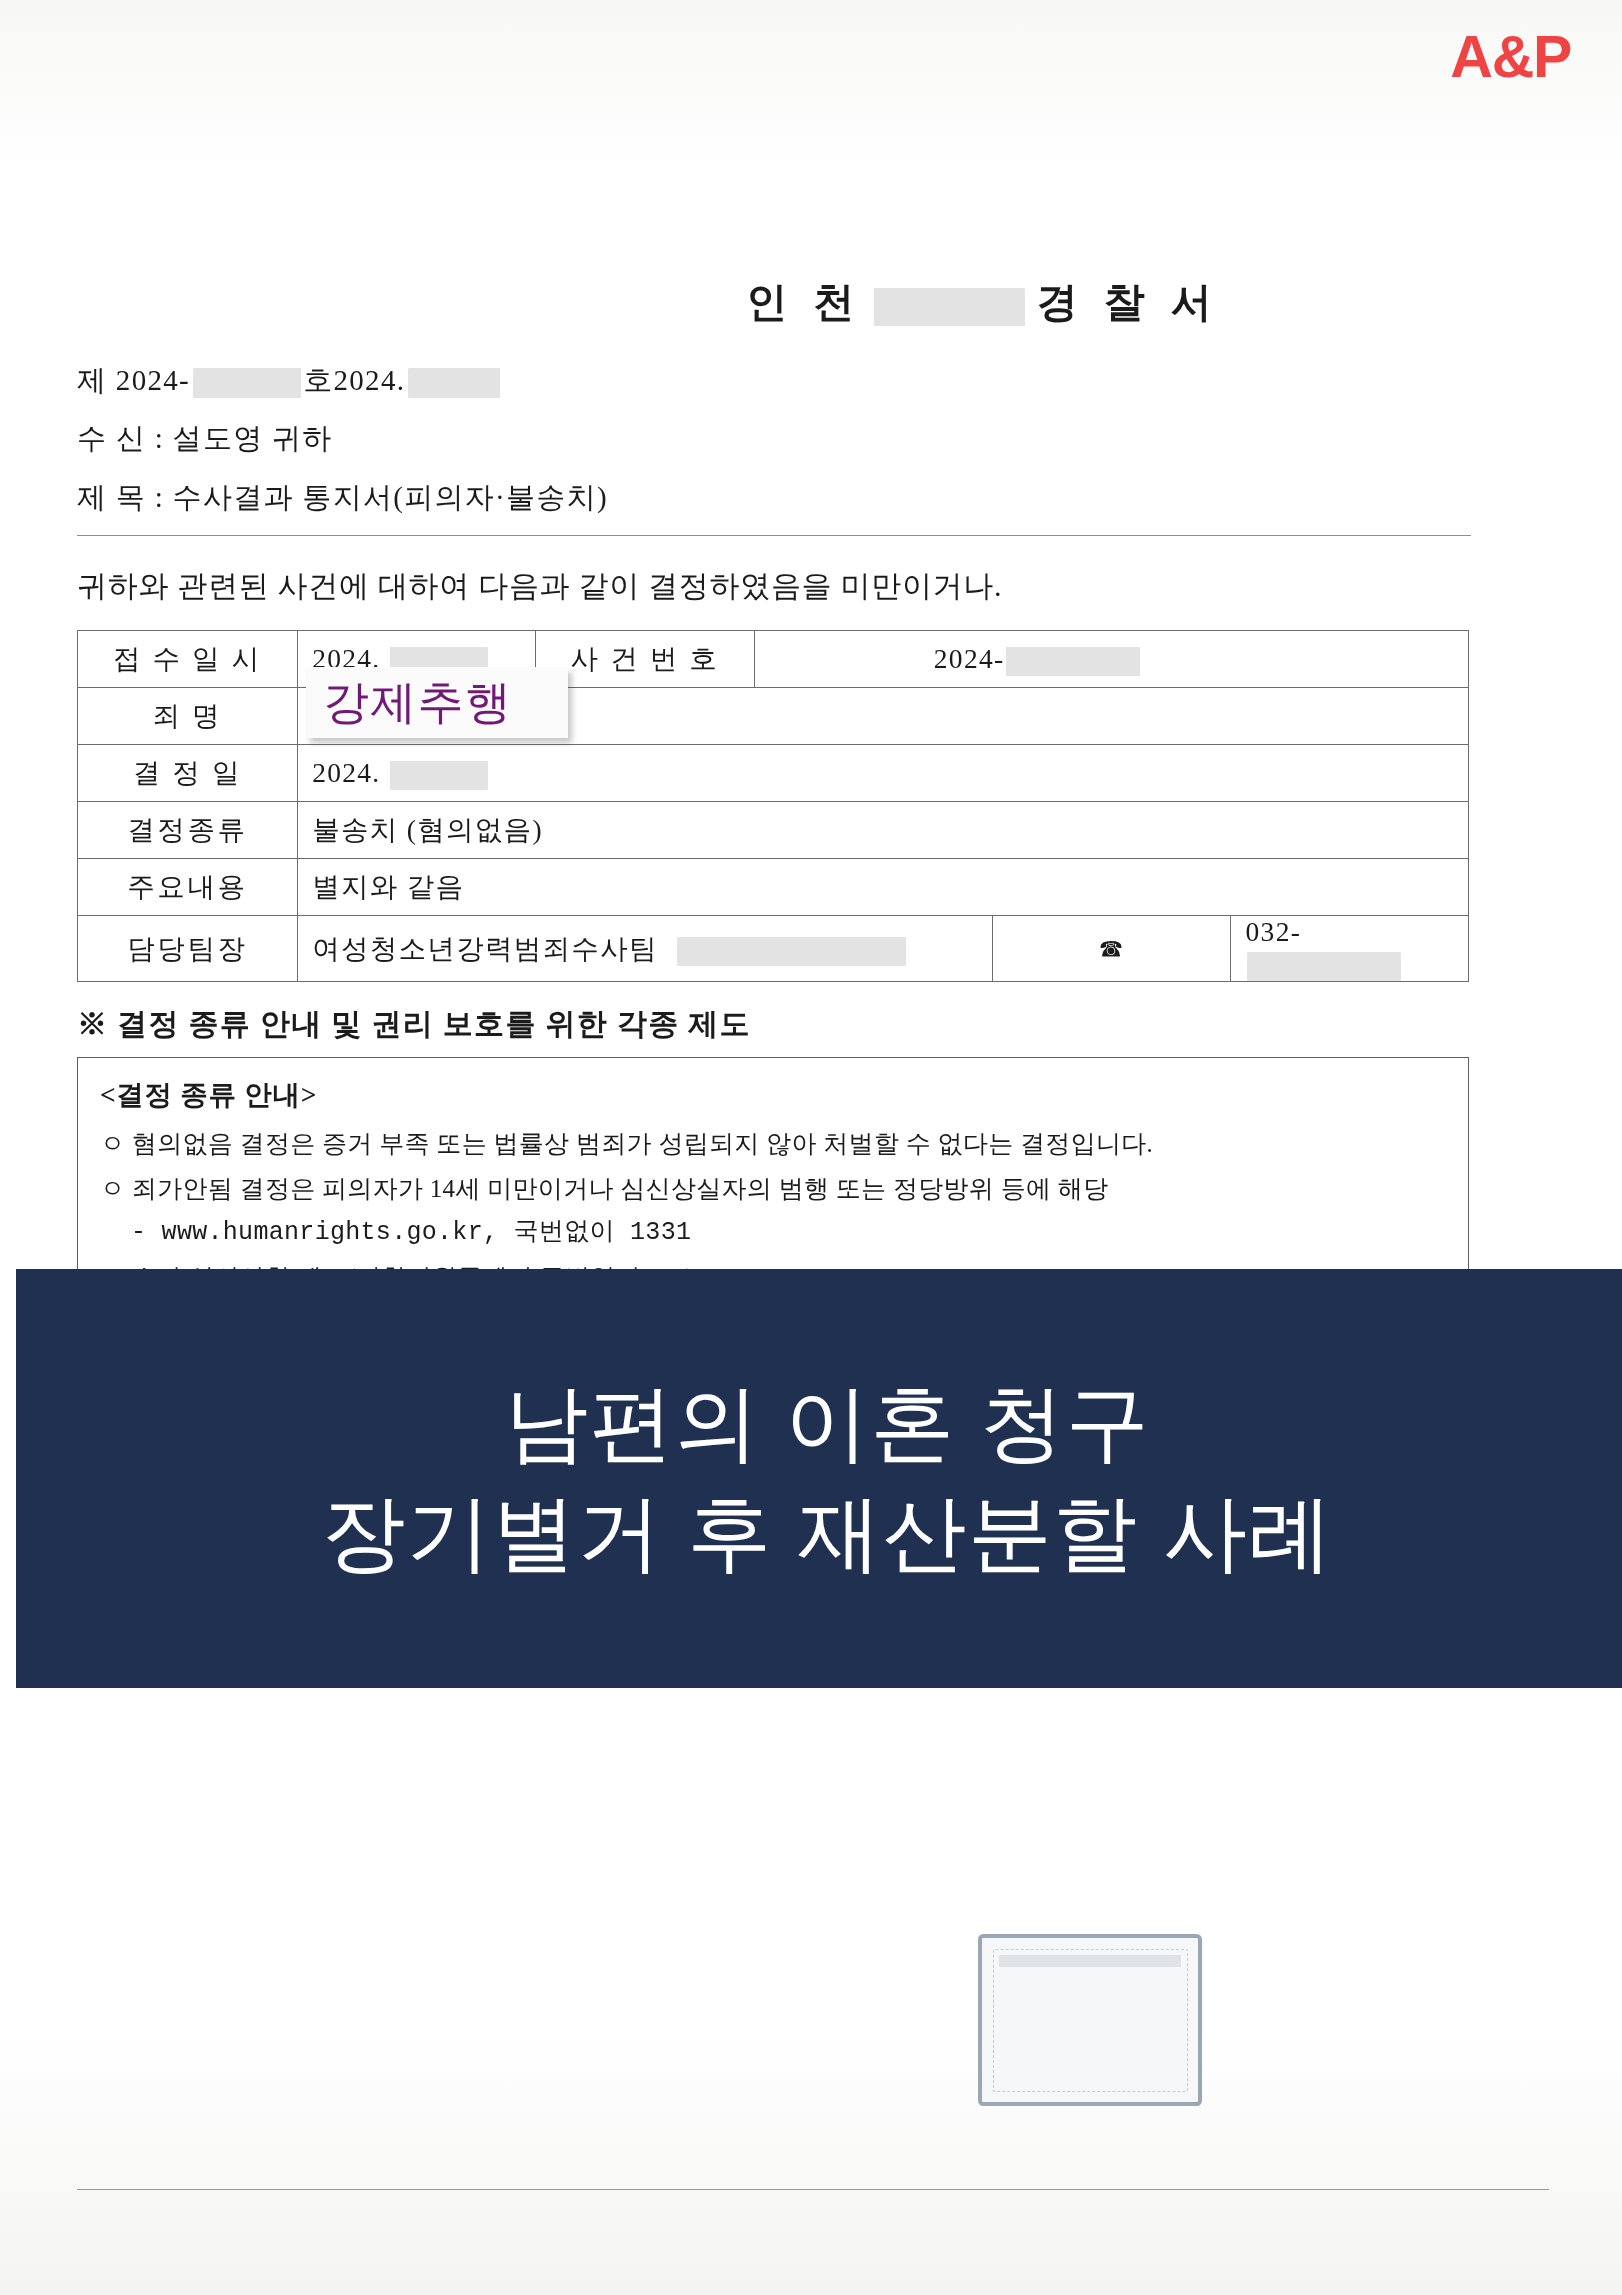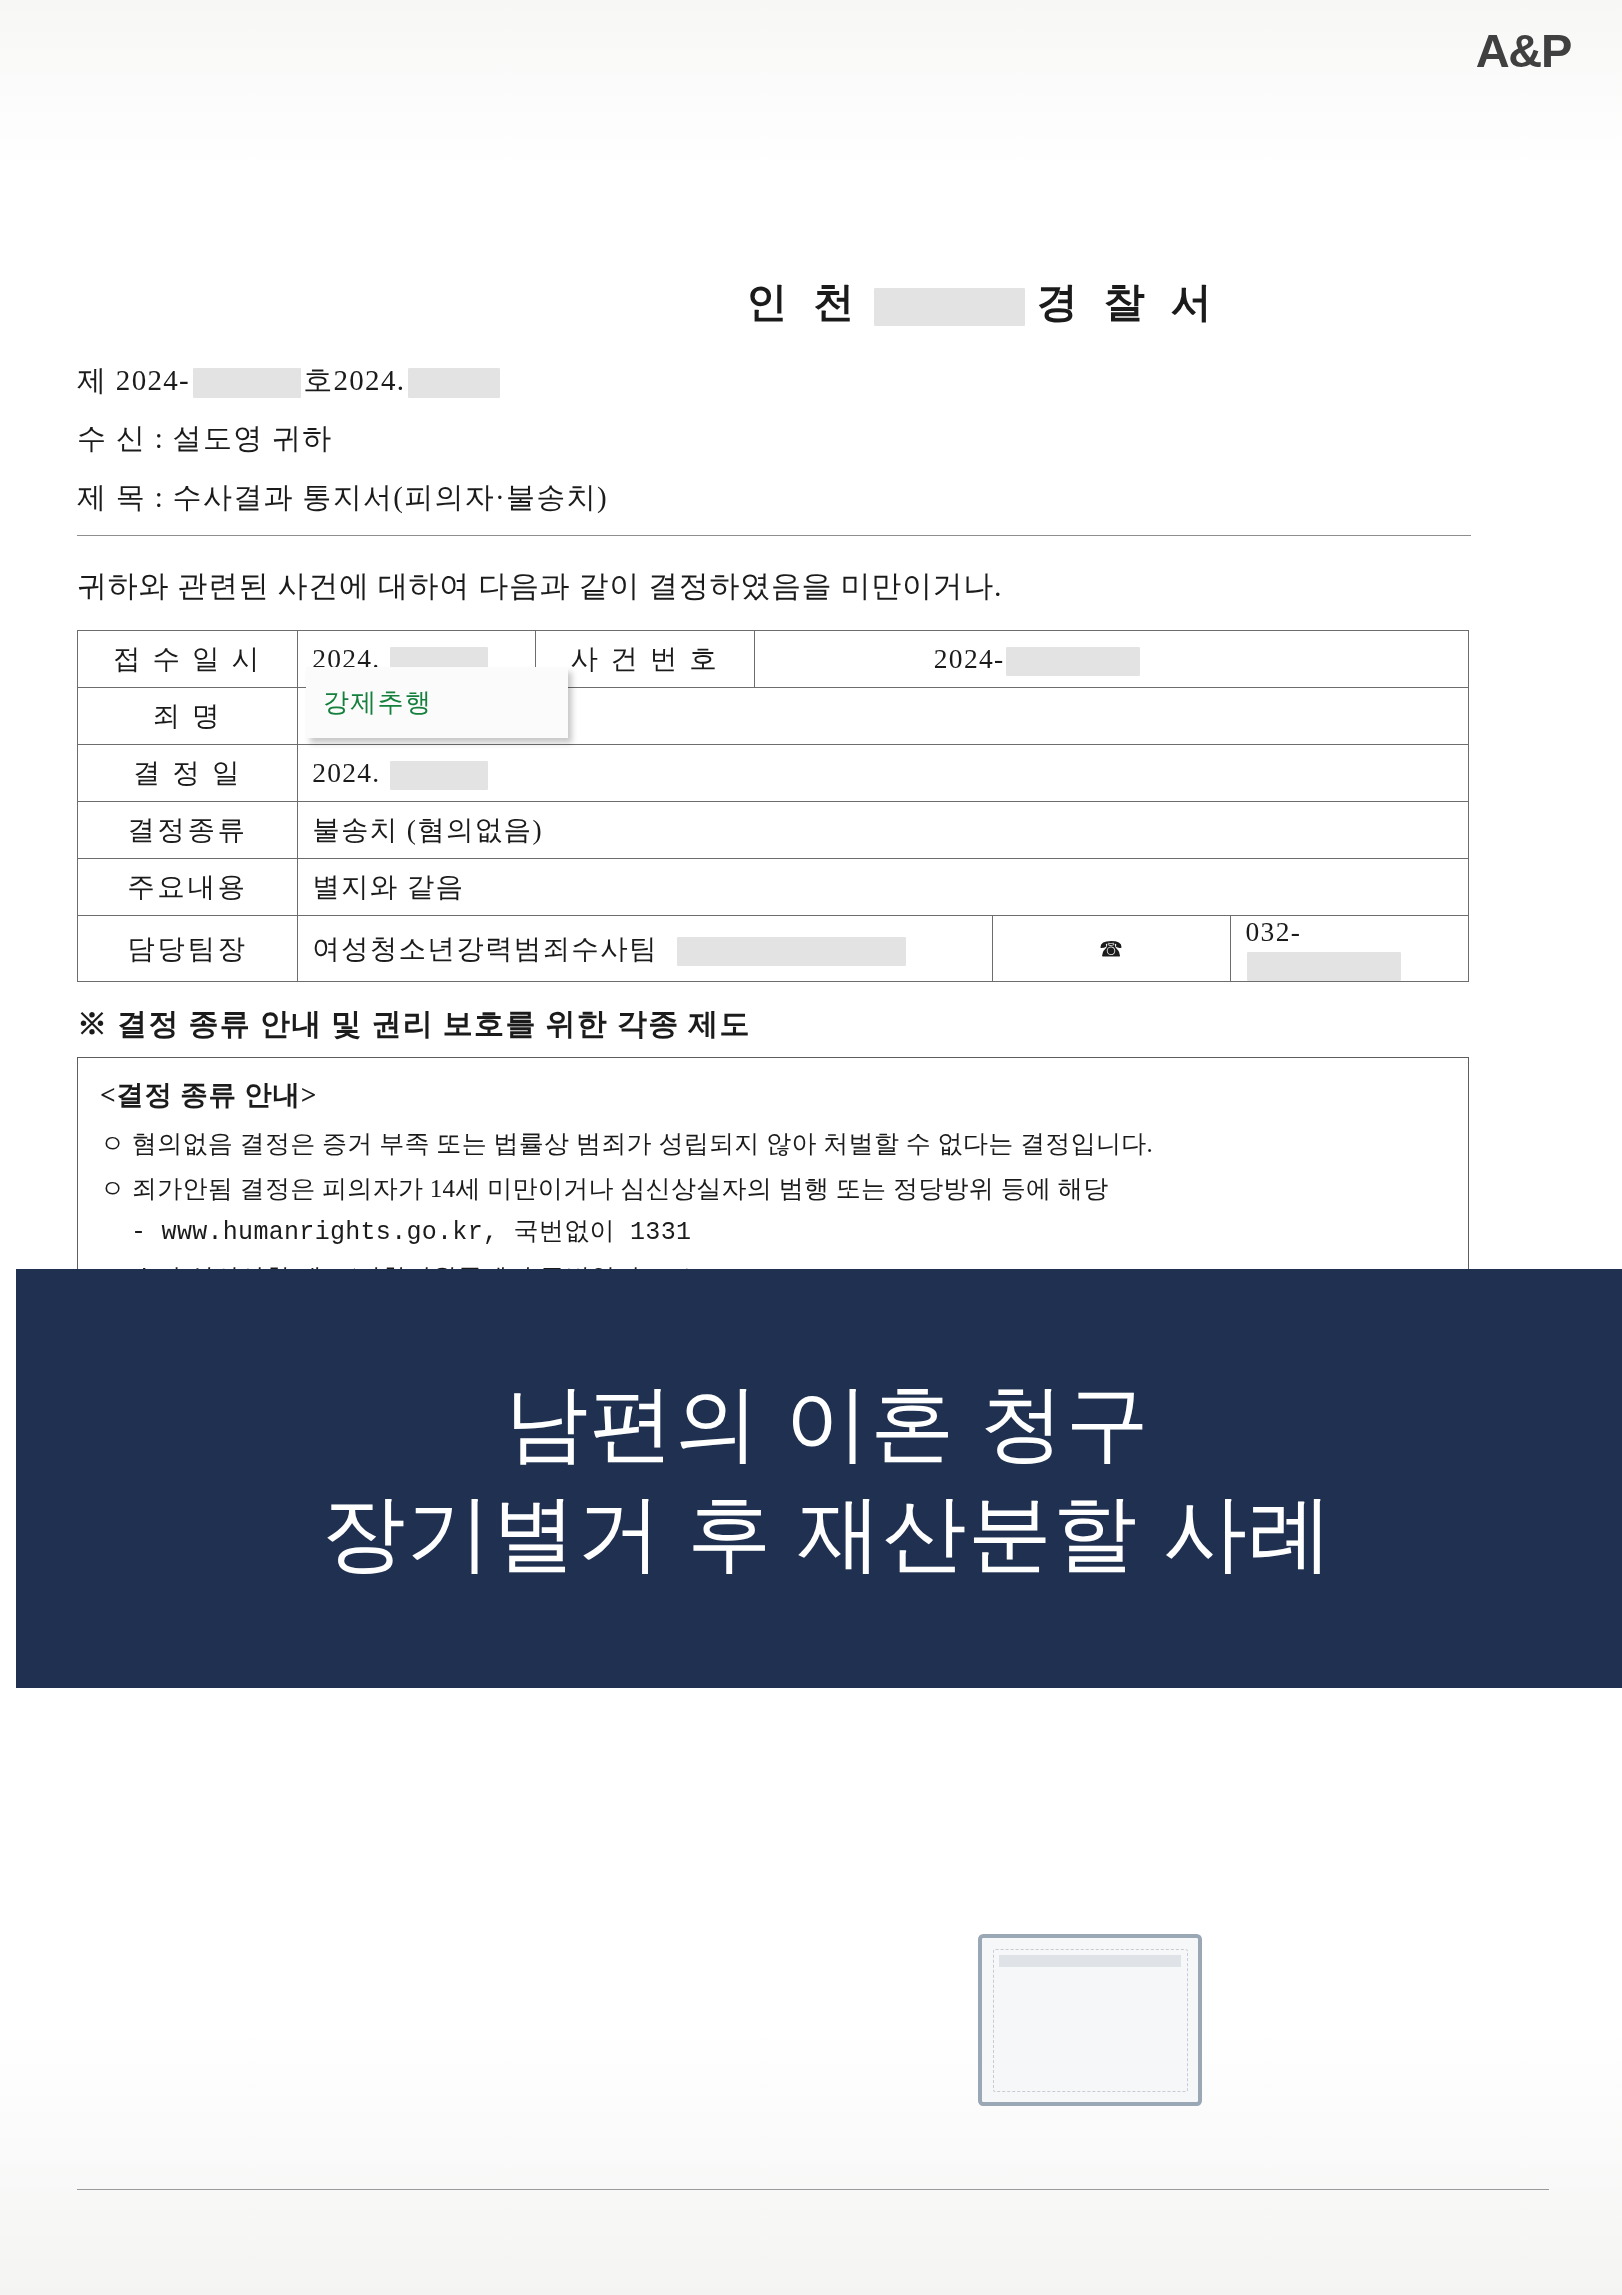--- a/index.html
+++ b/index.html
@@ -30,23 +30,23 @@
       linear-gradient(to bottom, #f7f7f6 0px, #ffffff 170px, #ffffff 2029px, #f4f4f3 2295px);
   }
 
   
   .watermark {
     position: absolute;
     top: 23px;
     right: 52px;
     font-family: "Liberation Sans", sans-serif;
     font-weight: bold;
-    font-size: 47px;
+    font-size: 59px;
     letter-spacing: -1.3px;
-    color: #404040;
+    color: #ef4444;
     user-select: none;
   }
 
   
   .doc {
     position: absolute;
     left: 77px;
     top: 236px;
     width: 1472px;
     color: #1b1b1b;
@@ -137,23 +137,23 @@
     position: absolute;
     left: 306px;
     top: 667px;
     width: 262px;
     height: 71px;
     background: #fbfbfb;
     box-shadow: 3.9px 4.6px 5.9px rgba(0,0,0,0.22);
     display: flex;
     align-items: center;
     padding-left: 17px;
-    font-size: 26px;
-    letter-spacing: 1.3px;
-    color: #15803d;
+    font-size: 46px;
+    letter-spacing: 1.3px;
+    color: #701a75;
     box-sizing: border-box;
   }
 
   
   .notice-head {
     margin-top: 22px;
     font-size: 30px;
     font-weight: bold;
     letter-spacing: 1.3px;
   }

